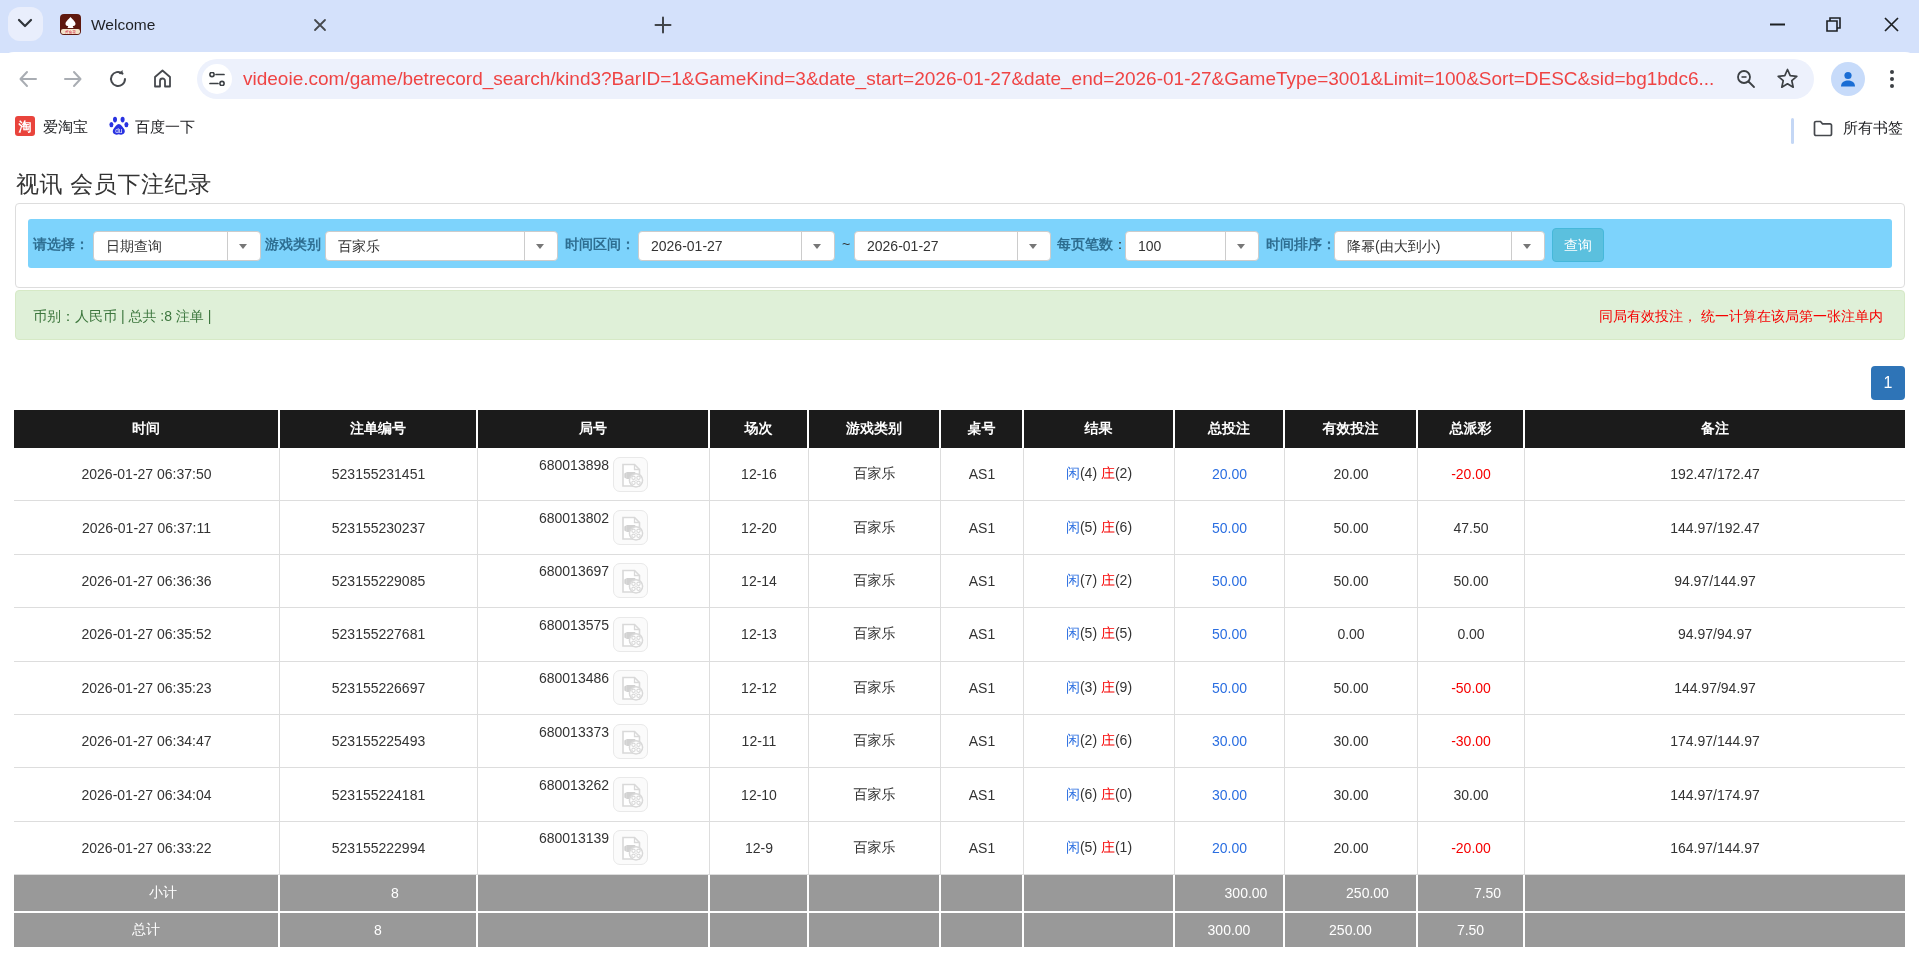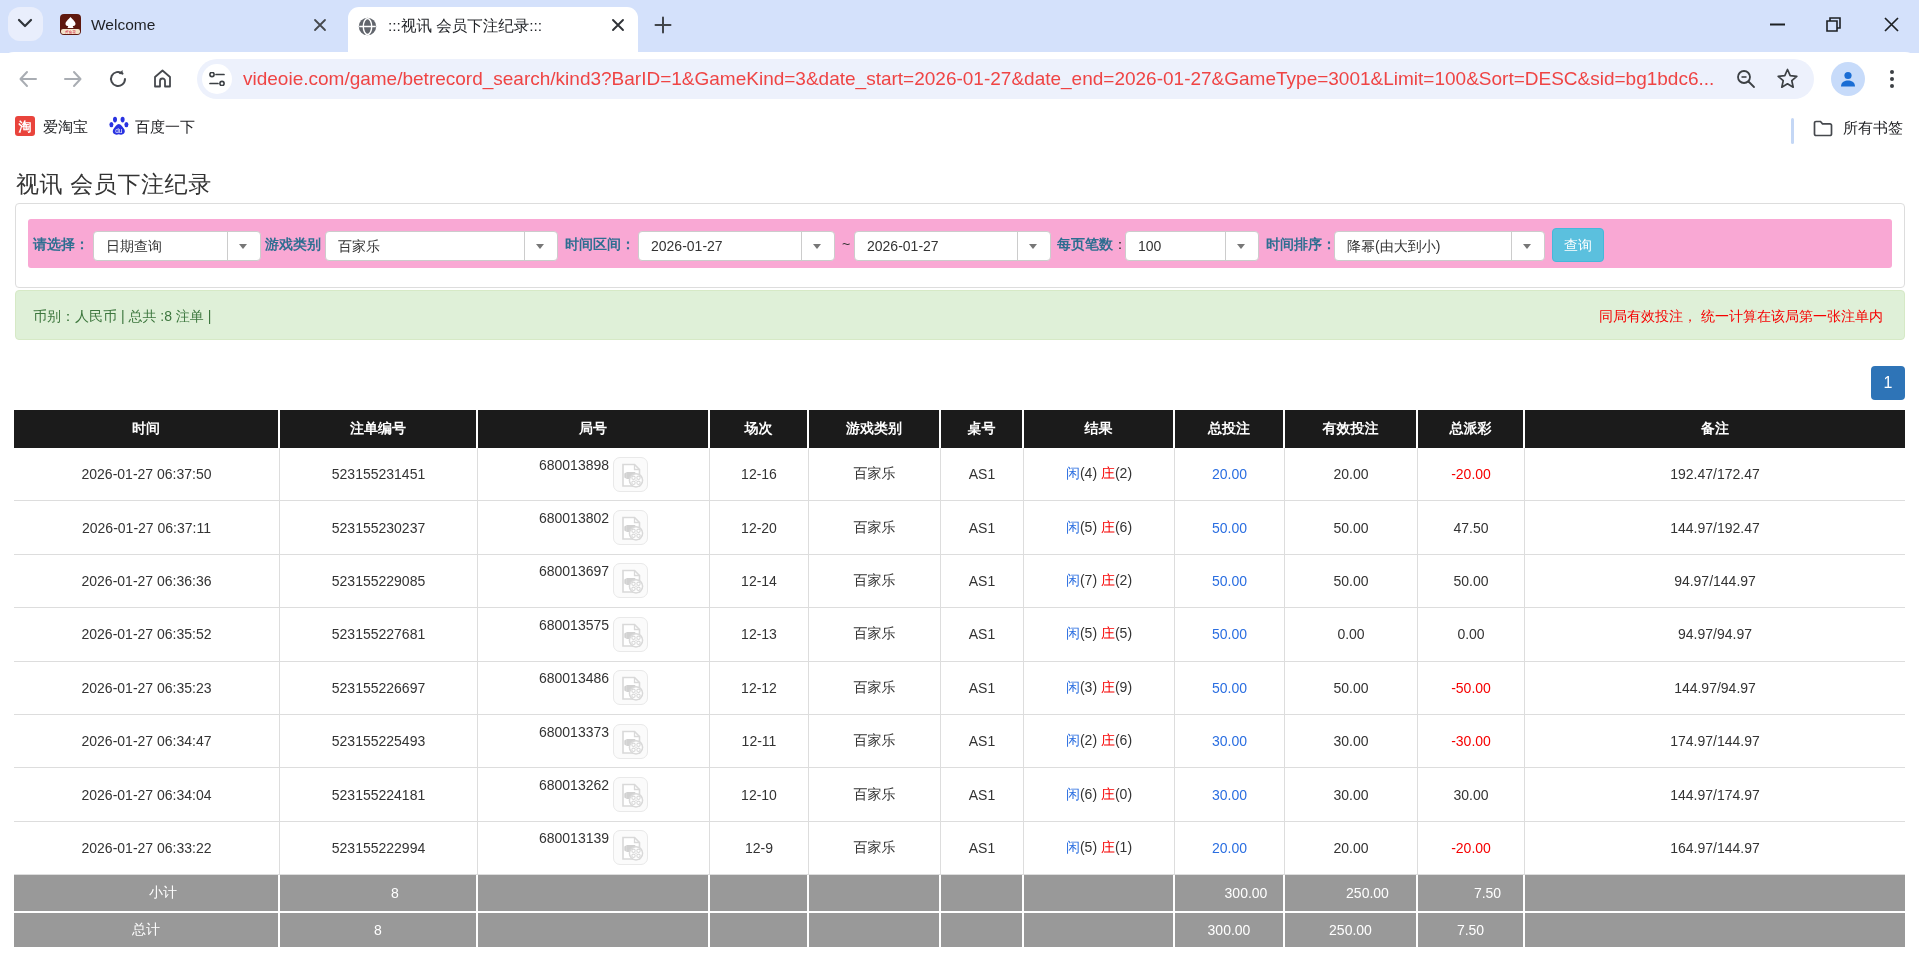--- a/index.html
+++ b/index.html
@@ -8,21 +8,21 @@
 #toolbar { position:absolute; left:0; top:52px; width:1919px; height:58px; background:#fff; border-radius:14px 14px 0 0; }
 #bookmarks { position:absolute; left:0; top:110px; width:1919px; height:42px; background:#fff; }
 .chevbtn { position:absolute; left:8px; top:7px; width:35px; height:34px; background:#e9eefc; border-radius:12px; }
 #tab2 { position:absolute; left:348px; top:7px; width:290px; height:46px; background:#fff; border-radius:11px 11px 0 0; }
 #urlpill { position:absolute; left:197px; top:59px; width:1617px; height:40px; background:#edf1fc; border-radius:20px; }
 #urltext { position:absolute; left:243px; top:59px; height:35px; line-height:40px; font-size:19px; color:#ef4444; letter-spacing:0; white-space:nowrap; }
 .icon { position:absolute; }
 #pagearea { position:absolute; left:0; top:152px; width:1919px; height:817px; background:#fff; }
 h1 { position:absolute; left:16px; top:169px; font-size:23px; font-weight:normal; color:#333; letter-spacing:0.6px;}
 #fpanel { position:absolute; left:15px; top:203px; width:1890px; height:85px; background:#fff; border:1px solid #ddd; border-radius:4px; }
-#bluebar { position:absolute; left:12px; top:15px; width:1864px; height:49px; background:#f9a8d4; border-radius:3px; }
+#bluebar { position:absolute; left:12px; top:15px; width:1864px; height:49px; background:#7dd3fc; border-radius:3px; }
 .flabel { position:absolute; top:17px; font-size:14px; font-weight:bold; color:#2e6e91; white-space:nowrap; }
 .fsel { position:absolute; top:12px; height:30px; background:#fff; border:1px solid #ccc; border-radius:4px; font-size:14px; color:#333; }
 .fsel .txt { position:absolute; left:12px; top:6px; font-size:14px; color:#333; white-space:nowrap;}
 .fsel .arrbox { position:absolute; right:0; top:0; width:33px; height:28px; border-left:1px solid #ccc; }
 .fsel .arr { position:absolute; right:13px; top:12px; width:0; height:0; border-left:4px solid transparent; border-right:4px solid transparent; border-top:5px solid #777; }
 #qbtn { position:absolute; left:1524px; top:9px; width:52px; height:34px; background:#5bc0de; border:1px solid #46b8da; border-radius:4px; color:#fff; font-size:14px; text-align:center; line-height:32px; }
 #greenbar { position:absolute; left:15px; top:290px; width:1890px; height:50px; background:#dff0d8; border:1px solid #d6e9c6; border-radius:4px; }
 #greenbar .gtxt { position:absolute; left:17px; top:17px; font-size:14px; color:#3c763d; }
 #greenbar .rtxt { position:absolute; right:21px; top:17px; font-size:14px; color:#f60000; }
 #pag { position:absolute; left:1871px; top:366px; width:34px; height:34px; background:#2e74b7; border-radius:4px; color:#fff; font-size:16px; text-align:center; line-height:34px; }
@@ -66,31 +66,20 @@
   <svg class="icon" style="left:60px;top:14px" width="21" height="21" viewBox="0 0 21 21">
     <rect x="0" y="0" width="21" height="21" rx="4" fill="#5e180e"></rect>
     <rect x="1" y="15" width="19" height="5" rx="2" fill="#f3e2c8"></rect>
     <path d="M10.5 3 C8 6 5.5 7.5 5.5 9.8 C5.5 11.5 7 12.3 8.3 11.9 L7.5 14 L13.5 14 L12.7 11.9 C14 12.3 15.5 11.5 15.5 9.8 C15.5 7.5 13 6 10.5 3 Z" fill="#fff"></path>
     <text x="10.5" y="19.3" font-size="3.5" fill="#c03" text-anchor="middle">炸金花</text>
   </svg>
   <div style="position:absolute;left:91px;top:16px;font-size:15.5px;color:#1f2125;">Welcome</div>
   <svg class="icon" style="left:313px;top:18px" width="14" height="14" viewBox="0 0 14 14">
       <path d="M2 2 L12 12 M12 2 L2 12" stroke="#46494d" stroke-width="1.8" stroke-linecap="round"></path>
     </svg>
-  <div id="tab2">
-    <svg class="icon" style="left:10px;top:10px" width="19" height="19" viewBox="0 0 19 19">
-      <circle cx="9.5" cy="9.5" r="8.7" fill="#61656c"></circle>
-      <path d="M1.2 9.5 H17.8" stroke="#fff" stroke-width="1.5"></path>
-      <ellipse cx="9.5" cy="9.5" rx="4.2" ry="8" fill="none" stroke="#fff" stroke-width="1.4"></ellipse>
-    </svg>
-    <div style="position:absolute;left:40px;top:9px;font-size:15.5px;color:#1f2125;white-space:nowrap;">:::视讯 会员下注纪录:::</div>
-    <svg class="icon" style="left:263px;top:11px" width="14" height="14" viewBox="0 0 14 14">
-        <path d="M2 2 L12 12 M12 2 L2 12" stroke="#2f3237" stroke-width="1.9" stroke-linecap="round"></path>
-      </svg>
-  </div>
   <svg class="icon" style="left:654px;top:16px" width="18" height="18" viewBox="0 0 18 18">
       <path d="M9 1.5 L9 16.5 M1.5 9 L16.5 9" stroke="#41454b" stroke-width="2" stroke-linecap="round"></path>
     </svg>
   <svg class="icon" style="left:1770px;top:23px" width="15" height="3" viewBox="0 0 15 3">
       <path d="M0 1.5 L15 1.5" stroke="#1d2023" stroke-width="2"></path>
     </svg>
   <svg class="icon" style="left:1826px;top:17px" width="15" height="15" viewBox="0 0 15 15">
       <path d="M1 4 H11 V14 H1 Z" fill="none" stroke="#1d2023" stroke-width="1.6"></path>
       <path d="M4 4 V1 H14 V11 H11" fill="none" stroke="#1d2023" stroke-width="1.6"></path>
     </svg>

